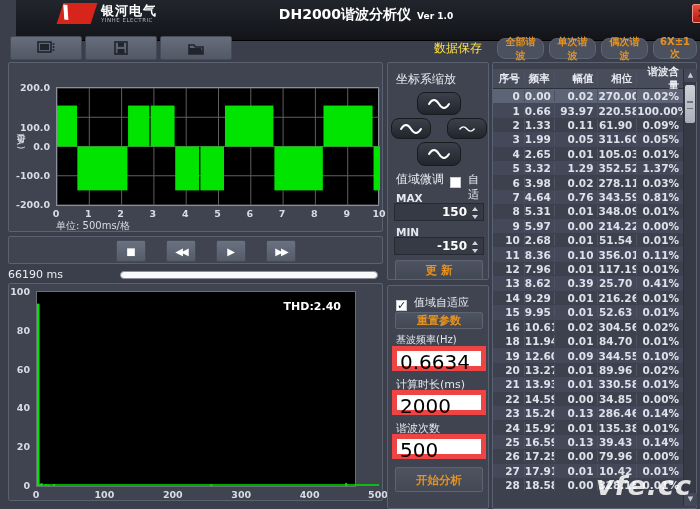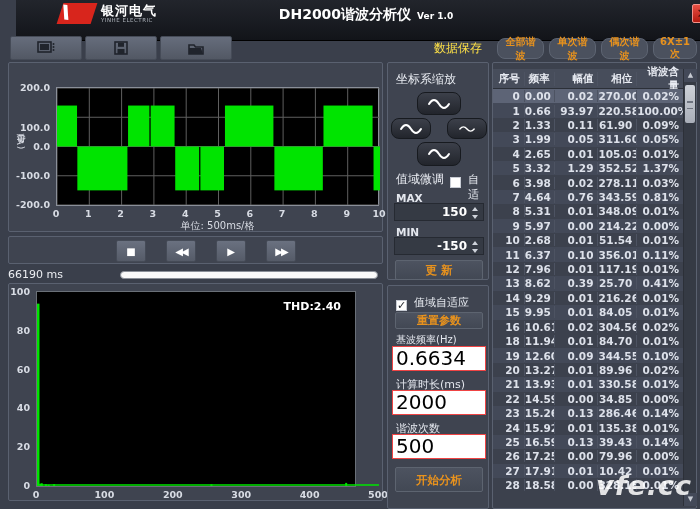--- a/index.html
+++ b/index.html
@@ -32,21 +32,21 @@
   
   .panel{position:absolute;background:#3f4450;border:1px solid #5a6170;border-radius:2px;}
 
   
   .wave-head{position:absolute;left:0;top:0;right:0;height:21px;background:#484e5b;border-bottom:1px solid #5a6170;}
   .wave-head-text{position:absolute;right:28px;top:4px;color:#f0f2f6;font-size:10.5px;white-space:nowrap;}
   .wave-head-status{position:absolute;right:4px;top:3px;color:#f0921e;font-size:11px;font-weight:bold;white-space:nowrap;}
   .plot{position:absolute;background:#000;border:1px solid #8a8f99;}
   .ylab-v{position:absolute;color:#d8dce4;font-size:9px;writing-mode:vertical-rl;transform:rotate(180deg);letter-spacing:1px;}
   .tick{position:absolute;color:#d8dce4;font-size:9.5px;font-weight:bold;white-space:nowrap;}
-  .xlab{position:absolute;color:#d8dce4;font-size:10px;text-align:center;}
+  .xlab{position:absolute;color:#d8dce4;font-size:10px;text-align:left;}
 
   
   .tp-btn{position:absolute;top:3px;width:30px;height:22px;background:linear-gradient(#6a7180,#555b68);
     border:1px solid #454b57;border-radius:2px;color:#fff;font-size:10px;text-align:center;line-height:21px;font-weight:bold;}
   .time-label{position:absolute;left:8px;top:268px;color:#eceef2;font-size:11px;}
   .seek{position:absolute;left:120px;top:271px;width:258px;height:8px;background:#fafafa;border:1px solid #8a8f98;border-radius:4px;}
 
   
   .sec-title{position:absolute;color:#e8ebf1;font-size:12px;left:8px;}
   .dir-btn{position:absolute;background:linear-gradient(#3c404a,#22252c);border:1px solid #171a1f;border-radius:8px;
@@ -55,21 +55,21 @@
   .checkbox.checked::after{content:"✓";position:absolute;left:0px;top:-2px;font-size:11px;font-weight:bold;color:#1d2026;}
   .cb-label{color:#e8ebf1;font-size:11px;margin-left:4px;}
   .small-label{position:absolute;left:8px;color:#e4e7ee;font-size:10.5px;font-weight:bold;}
   .spin-input{position:absolute;left:6px;width:90px;height:18px;background:#353a44;border:1px solid #262a32;
     color:#fff;font-size:12px;font-weight:bold;text-align:right;padding-right:16px;line-height:17px;}
   .spin-arrows{position:absolute;right:4px;top:3px;width:8px;height:12px;}
   .spin-arrows::before{content:"";position:absolute;top:0;left:1px;border-left:3.5px solid transparent;border-right:3.5px solid transparent;border-bottom:4px solid #cfd3db;}
   .spin-arrows::after{content:"";position:absolute;bottom:0;left:1px;border-left:3.5px solid transparent;border-right:3.5px solid transparent;border-top:4px solid #cfd3db;}
   .mid-btn{position:absolute;left:7px;width:88px;background:linear-gradient(#4d5360,#424854);border:1px solid #5d6470;
     border-radius:2px;color:#e8921d;font-size:11.5px;font-weight:bold;text-align:center;}
-  .white-input{position:absolute;left:4px;width:94px;height:25px;background:#fff;border:1px solid #ef4444;
+  .white-input{position:absolute;left:4px;width:94px;height:25px;background:#fff;border:5px solid #ef4444;
     color:#000;font-size:20px;line-height:23px;padding-left:3px;}
 
   
   .thead{position:absolute;left:0;top:6px;right:13px;height:20px;background:#474d5b;display:flex;align-items:center;
     border-bottom:1px solid #2c3038;}
   .tcell{text-align:right;padding-right:4px;border-right:1px solid #4d5362;color:#e8ebf2;font-size:10.5px;font-weight:bold;overflow:hidden;}
   .c0{width:32px}.c1{width:30px}.c2{width:44px}.c3{width:39px}.c4{width:46px;border-right:none;}
   .tbody{position:absolute;left:0;top:26px;right:13px;bottom:2px;overflow:hidden;}
   .trow{display:flex;align-items:center;height:14.42px;background:#3c414d;}
   .trow.odd{background:#434958;}
@@ -370,21 +370,21 @@
         </div>
         <div class="trow">
           <div class="tcell c0">10</div>
           <div class="tcell c1">2.68</div>
           <div class="tcell c2">0.01</div>
           <div class="tcell c3">51.54</div>
           <div class="tcell c4">0.01%</div>
         </div>
         <div class="trow odd">
           <div class="tcell c0">11</div>
-          <div class="tcell c1">6.37</div>
+          <div class="tcell c1">8.36</div>
           <div class="tcell c2">0.10</div>
           <div class="tcell c3">356.01</div>
           <div class="tcell c4">0.11%</div>
         </div>
         <div class="trow">
           <div class="tcell c0">12</div>
           <div class="tcell c1">7.96</div>
           <div class="tcell c2">0.01</div>
           <div class="tcell c3">117.19</div>
           <div class="tcell c4">0.01%</div>
@@ -400,21 +400,21 @@
           <div class="tcell c0">14</div>
           <div class="tcell c1">9.29</div>
           <div class="tcell c2">0.01</div>
           <div class="tcell c3">216.26</div>
           <div class="tcell c4">0.01%</div>
         </div>
         <div class="trow odd">
           <div class="tcell c0">15</div>
           <div class="tcell c1">9.95</div>
           <div class="tcell c2">0.01</div>
-          <div class="tcell c3">84.05</div>
+          <div class="tcell c3">52.63</div>
           <div class="tcell c4">0.01%</div>
         </div>
         <div class="trow">
           <div class="tcell c0">16</div>
           <div class="tcell c1">10.61</div>
           <div class="tcell c2">0.02</div>
           <div class="tcell c3">304.56</div>
           <div class="tcell c4">0.02%</div>
         </div>
         <div class="trow">

